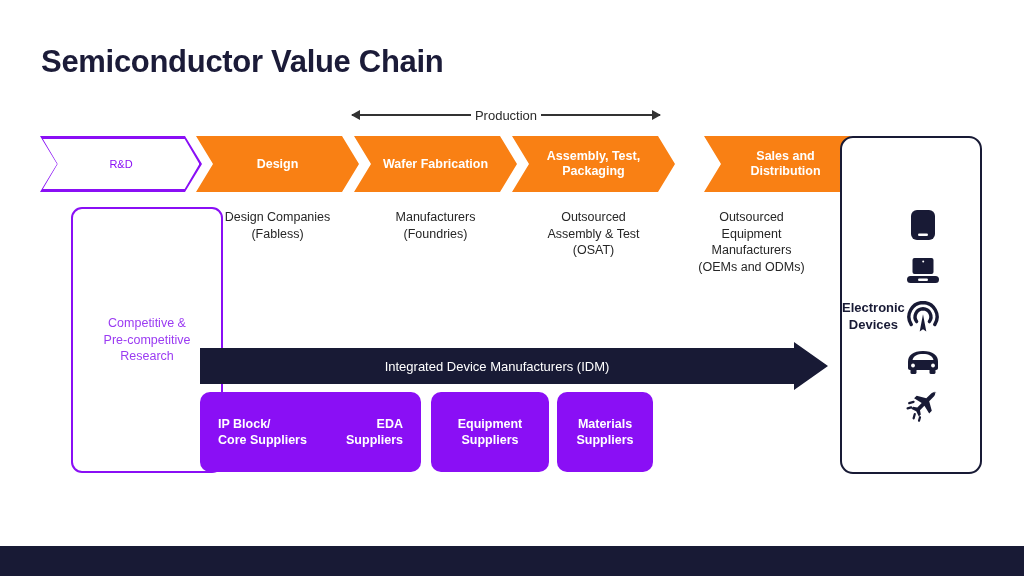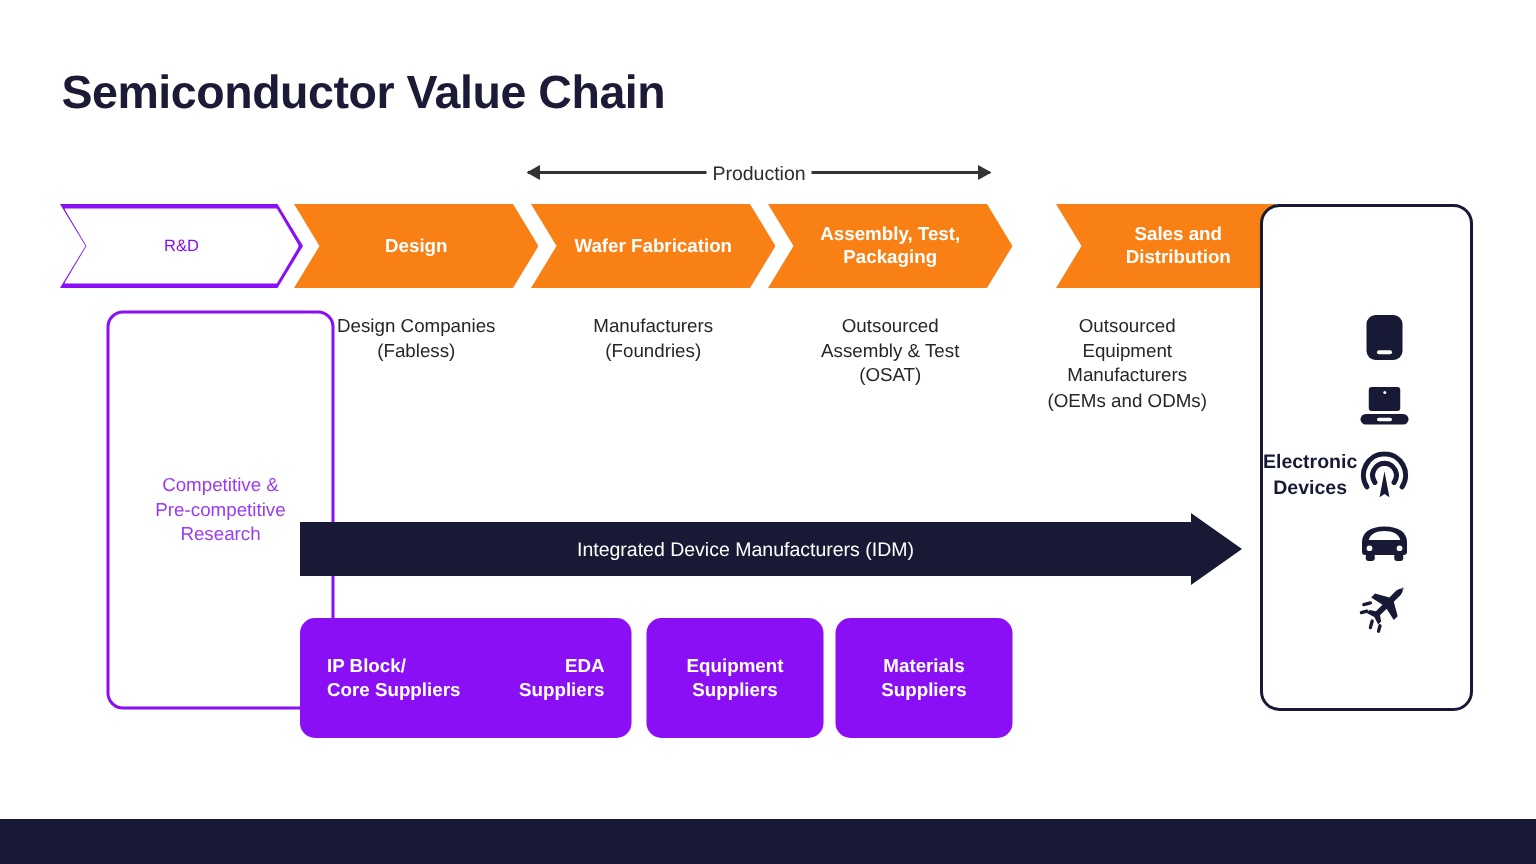--- a/index.html
+++ b/index.html
@@ -99,21 +99,21 @@
   .idm-label {
     position: absolute; left: 0; right: 34px; top: 50%; transform: translateY(-50%);
     text-align: center; color: #fff; font-size: 13px; font-weight: normal;
   }
 
   
   .supplier {
     position: absolute; top: 392px; height: 80px;
     background: #8A0FF5; border-radius: 10px;
     color: #fff; font-size: 12.5px; font-weight: bold; line-height: 1.32;
-    display: flex; align-items: center; margin-top: 20px;
+    display: flex; align-items: center;
   }
   .supplier.center { justify-content: center; text-align: center; }
   .sup-split { display: flex; width: 100%; justify-content: space-between; padding: 0 18px; align-items: center; }
   .sup-left { text-align: left; }
   .sup-right { text-align: right; }
 
   
   .devices {
     position: absolute; left: 840px; top: 136px; width: 142px; height: 338px;
     border: 2.4px solid #181A35; border-radius: 13px; background: #fff;
@@ -210,21 +210,21 @@
       </div>
     </div>
   </div>
 
   <div class="supplier center" style="left:431px; width:118px;">
     <div>
       <span>Equipment</span><br><span>Suppliers</span>
     </div>
   </div>
 
-  <div class="supplier center" style="left:557px; width:118px;">
+  <div class="supplier center" style="left:557px; width:96px;">
     <div>
       <span>Materials</span><br><span>Suppliers</span>
     </div>
   </div>
 
   <div class="devices">
     <div class="devices-title">
       <span>Electronic</span><br><span>Devices</span>
     </div>
 

